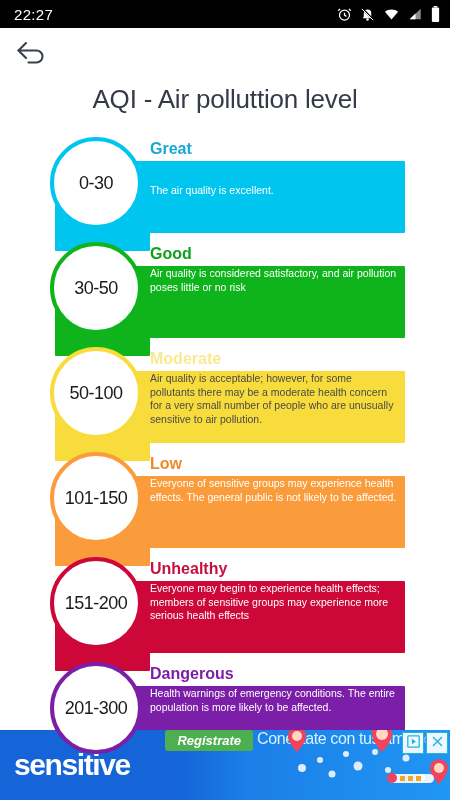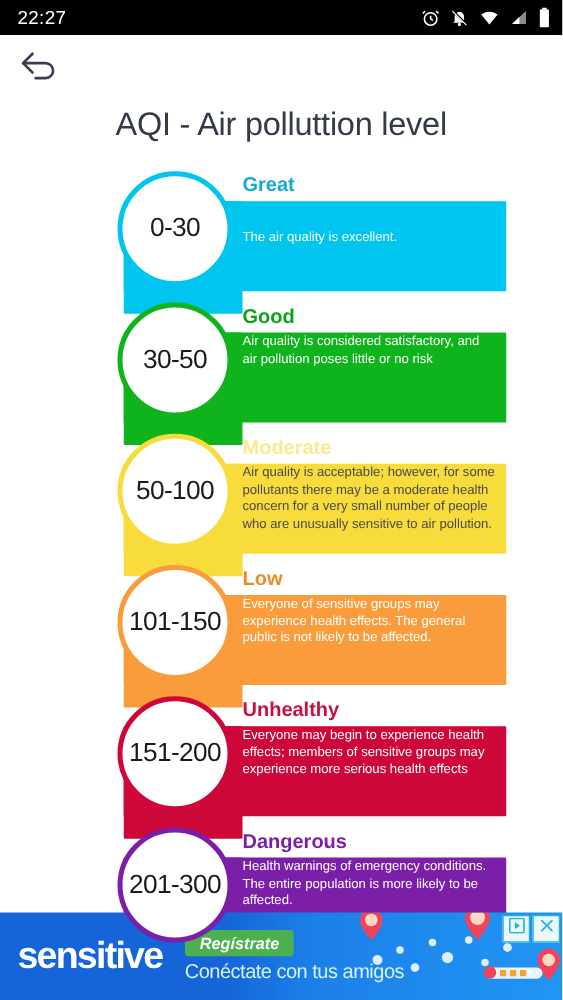--- a/index.html
+++ b/index.html
@@ -50,21 +50,21 @@
   }
   .page-title{
     text-align:center;
     font-size:26px;
     color:#343a48;
     font-weight:400;
     padding:4px 0 16px 0;
     letter-spacing:-.2px;
   }
 
-  .list{ position:relative;padding-left:44px; }
+  .list{ position:relative; }
 
   .aqi-row{
     position:relative;
     height:105px;
   }
   .aqi-bar{
     position:absolute;
     left:55px;
     right:45px;
     top:30px;
@@ -104,21 +104,21 @@
     height:92px;
     border-radius:50%;
     background:#ffffff;
     border:4px solid #000;
     display:flex;
     align-items:center;
     justify-content:center;
     z-index:5;
   }
   .aqi-circle span{
-    font-size:21px;
+    font-size:18px;
     color:#1b1b1b;
     font-weight:400;
     letter-spacing:-.5px;
     white-space:nowrap;
   }
 
   
   .ad{
     position:absolute;
     left:0; right:0; bottom:0;
@@ -135,21 +135,20 @@
     letter-spacing:-1.4px;
     padding-left:14px;
     flex:0 0 auto;
   }
   .ad-body{
     flex:1 1 auto;
     padding-left:18px;
     position:relative;
     height:100%;
     display:flex;
-    flex-direction:column;
     justify-content:center;
     gap:4px;
   }
   .ad-cta{
     align-self:flex-start;
     background:#4caf50;
     color:#ffffff;
     font-size:13px;
     font-weight:bold;
     padding:3px 12px;

